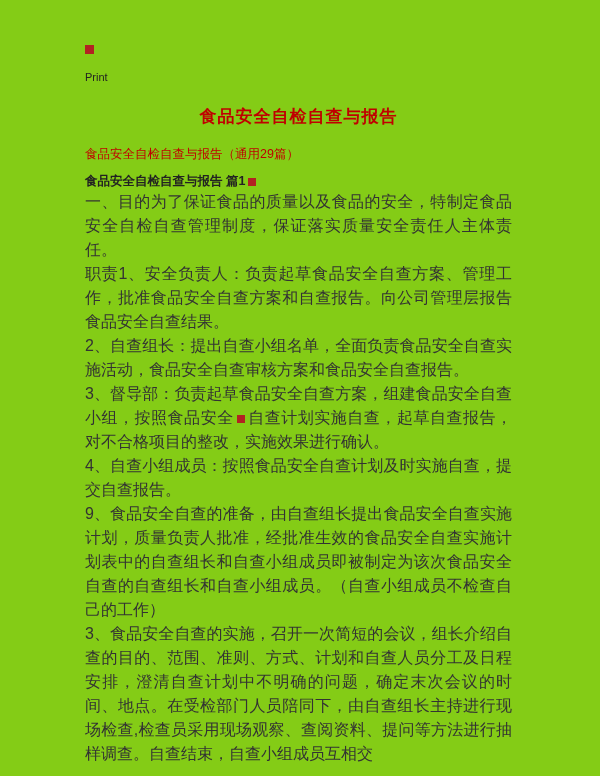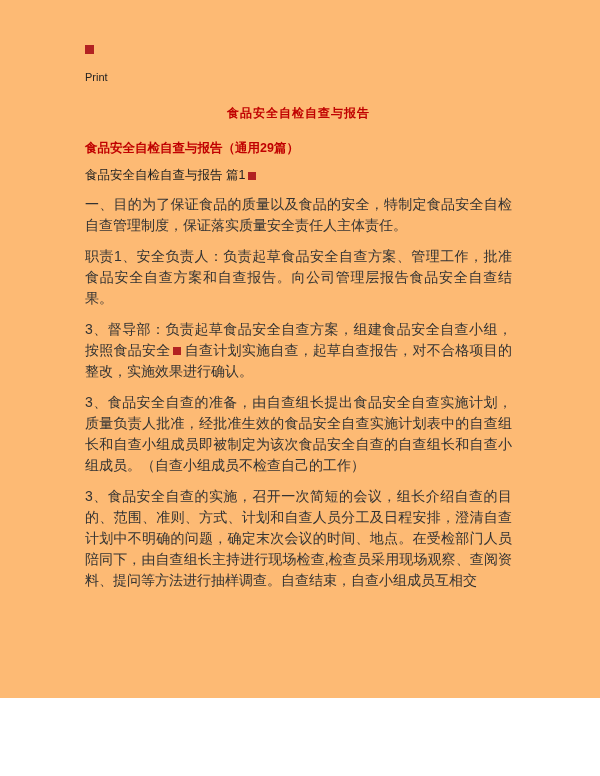--- a/index.html
+++ b/index.html
@@ -5,62 +5,61 @@
   * { margin: 0; padding: 0; box-sizing: border-box; }
   html, body { width: 600px; height: 776px; }
   body {
     background: #ffffff;
     font-family: "Liberation Sans", sans-serif;
     color: var(--text-color, #333333);
   }
   .doc {
     position: relative;
     width: 600px;
-    height: 698px;
+    height: 776px;
     padding: 40px 88px 10px 85px;
     overflow: hidden;
-    background: #fdba74;
+    background: #84cc16;
   }
   .top-icon {
     display: inline-block;
     width: 9px;
     height: 9px;
     background: var(--marker-red, #b22222);
   }
   .print {
     margin-top: 13px;
     font-size: 11px;
     color: #222222;
     cursor: pointer;
     width: -moz-fit-content;
     width: fit-content;
   }
   .title {
     margin-top: 22px;
     text-align: center;
-    font-size: 12px;
+    font-size: 17px;
     font-weight: bold;
     color: var(--accent-red, #c00000);
     letter-spacing: 1px;
   }
   .subtitle {
     margin-top: 18px;
     font-size: 12.5px;
-    font-weight: bold;
+    font-weight: normal;
     color: var(--accent-red, #c00000);
   }
   .heading {
     margin-top: 10px;
     font-size: 12.5px;
-    font-weight: normal;
+    font-weight: bold;
     color: #222222;
   }
   .para {
-    margin-top: 10px;
-    font-size: 14px;
+    font-size: 16px;
     line-height: 1.5;
     text-align: justify;
     color: var(--text-color, #333333);
   }
   .sq {
     display: inline-block;
     width: 8px;
     height: 8px;
     background: var(--marker-red, #b22222);
     vertical-align: middle;
@@ -81,24 +80,26 @@
 
   <h2 class="subtitle">食品安全自检自查与报告（通用29篇）</h2>
 
   <h3 class="heading"><span>食品安全自检自查与报告 篇1</span><span class="sq"></span></h3>
 
   <p class="para"><span>一、目的为了保证食品的质量以及食品的安全，特制定食品安全自检自查管理制度，保证落实质量安全责任人主体责任。</span></p>
 
 
   <p class="para"><span>职责1、安全负责人：负责起草食品安全自查方案、管理工作，批准食品安全自查方案和自查报告。向公司管理层报告食品安全自查结果。</span></p>
 
+  <p class="para"><span>2、自查组长：提出自查小组名单，全面负责食品安全自查实施活动，食品安全自查审核方案和食品安全自查报告。</span></p>
 
   <p class="para"><span>3、督导部：负责起草食品安全自查方案，组建食品安全自查小组，按照食品安全</span><span class="sq"></span><span>自查计划实施自查，起草自查报告，对不合格项目的整改，实施效果进行确认。</span></p>
+
+  <p class="para"><span>4、自查小组成员：按照食品安全自查计划及时实施自查，提交自查报告。</span></p>
 
 
 
 
-
-  <p class="para"><span>3、食品安全自查的准备，由自查组长提出食品安全自查实施计划，质量负责人批准，经批准生效的食品安全自查实施计划表中的自查组长和自查小组成员即被制定为该次食品安全自查的自查组长和自查小组成员。（自查小组成员不检查自己的工作）</span></p>
+  <p class="para"><span>9、食品安全自查的准备，由自查组长提出食品安全自查实施计划，质量负责人批准，经批准生效的食品安全自查实施计划表中的自查组长和自查小组成员即被制定为该次食品安全自查的自查组长和自查小组成员。（自查小组成员不检查自己的工作）</span></p>
 
   <p class="para"><span>3、食品安全自查的实施，召开一次简短的会议，组长介绍自查的目的、范围、准则、方式、计划和自查人员分工及日程安排，澄清自查计划中不明确的问题，确定末次会议的时间、地点。在受检部门人员陪同下，由自查组长主持进行现场检查,检查员采用现场观察、查阅资料、提问等方法进行抽样调查。自查结束，自查小组成员互相交</span></p>
 
 </main>
 
 </body></html>

